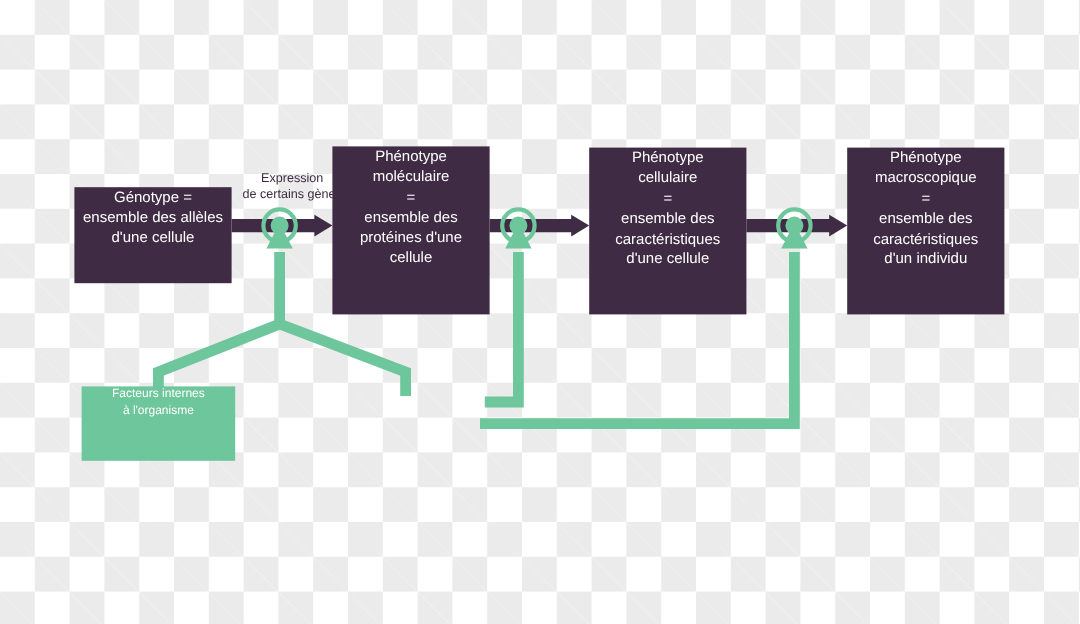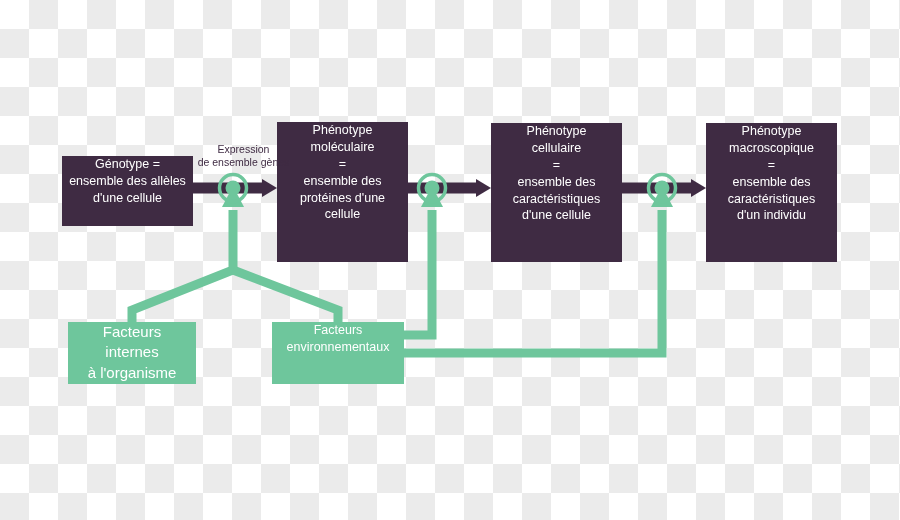--- a/index.html
+++ b/index.html
@@ -56,25 +56,25 @@
     background: #6ec69c;
   }
 
   .node-text {
     display: block;
     white-space: pre-line;
     padding: 0 7px;
   }
 
   
-  #node-genotype      { left: 62px;  top: 156px; width: 131px; height: 70px;  font-size: 12.5px; }
+  #node-genotype      { left: 62px;  top: 156px; width: 131px; height: 80px;  font-size: 12.5px; }
   #node-pheno-mol     { left: 277px; top: 122px; width: 131px; height: 140px; font-size: 12.5px; }
   #node-pheno-cell    { left: 491px; top: 123px; width: 131px; height: 139px; font-size: 12.5px; }
   #node-pheno-macro   { left: 706px; top: 123px; width: 131px; height: 139px; font-size: 12.5px; }
-  #node-fact-int      { left: 68px;  top: 322px; width: 128px; height: 62px;  font-size: 15px; }
+  #node-fact-int      { left: 68px;  top: 322px; width: 128px; height: 62px;  font-size: 10px; }
   #node-fact-env      { left: 272px; top: 322px; width: 132px; height: 62px;  font-size: 12.5px; }
 
   .edge-label {
     position: absolute;
     color: #3f2b43;
     font-size: 10.5px;
     line-height: 1.25;
     text-align: center;
     white-space: pre-line;
   }
@@ -176,21 +176,17 @@
 ensemble des
 caractéristiques
 d'un individu</span>
   </div>
 
   <div class="node node-green" id="node-fact-int">
     <span class="node-text">Facteurs internes
 à l'organisme</span>
   </div>
 
-  <div class="node node-green" id="node-fact-env">
-    <span class="node-text">Facteurs
-environnementaux</span>
-  </div>
 
   <div class="edge-label" id="label-expression">Expression
-de ensemble gènes</div>
+de certains gènes</div>
 
 </div>
 
 </body></html>

